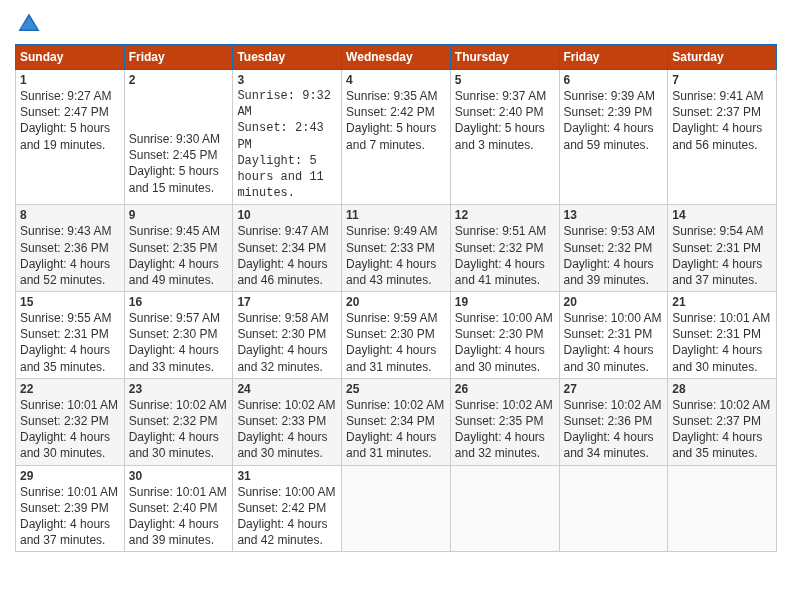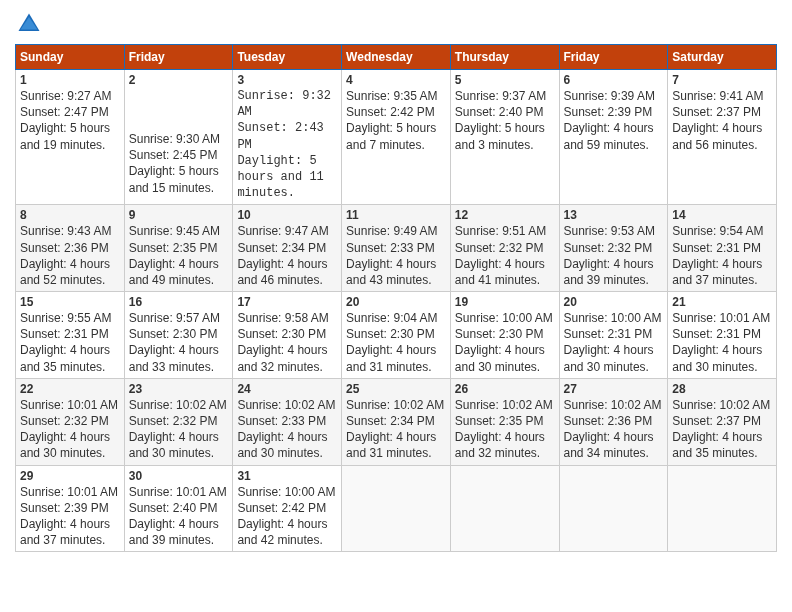--- a/index.html
+++ b/index.html
@@ -232,21 +232,21 @@
 Daylight: 4 hours and 33 minutes.</div>
           </td>
           <td>
             <span class="day-num">17</span>
             <div class="day-detail" style="white-space: pre-line;">Sunrise: 9:58 AM
 Sunset: 2:30 PM
 Daylight: 4 hours and 32 minutes.</div>
           </td>
           <td>
             <span class="day-num">20</span>
-            <div class="day-detail" style="white-space: pre-line;">Sunrise: 9:04 AM
+            <div class="day-detail" style="white-space: pre-line;">Sunrise: 9:59 AM
 Sunset: 2:30 PM
 Daylight: 4 hours and 31 minutes.</div>
           </td>
           <td>
             <span class="day-num">19</span>
             <div class="day-detail" style="white-space: pre-line;">Sunrise: 10:00 AM
 Sunset: 2:30 PM
 Daylight: 4 hours and 30 minutes.</div>
           </td>
           <td>

